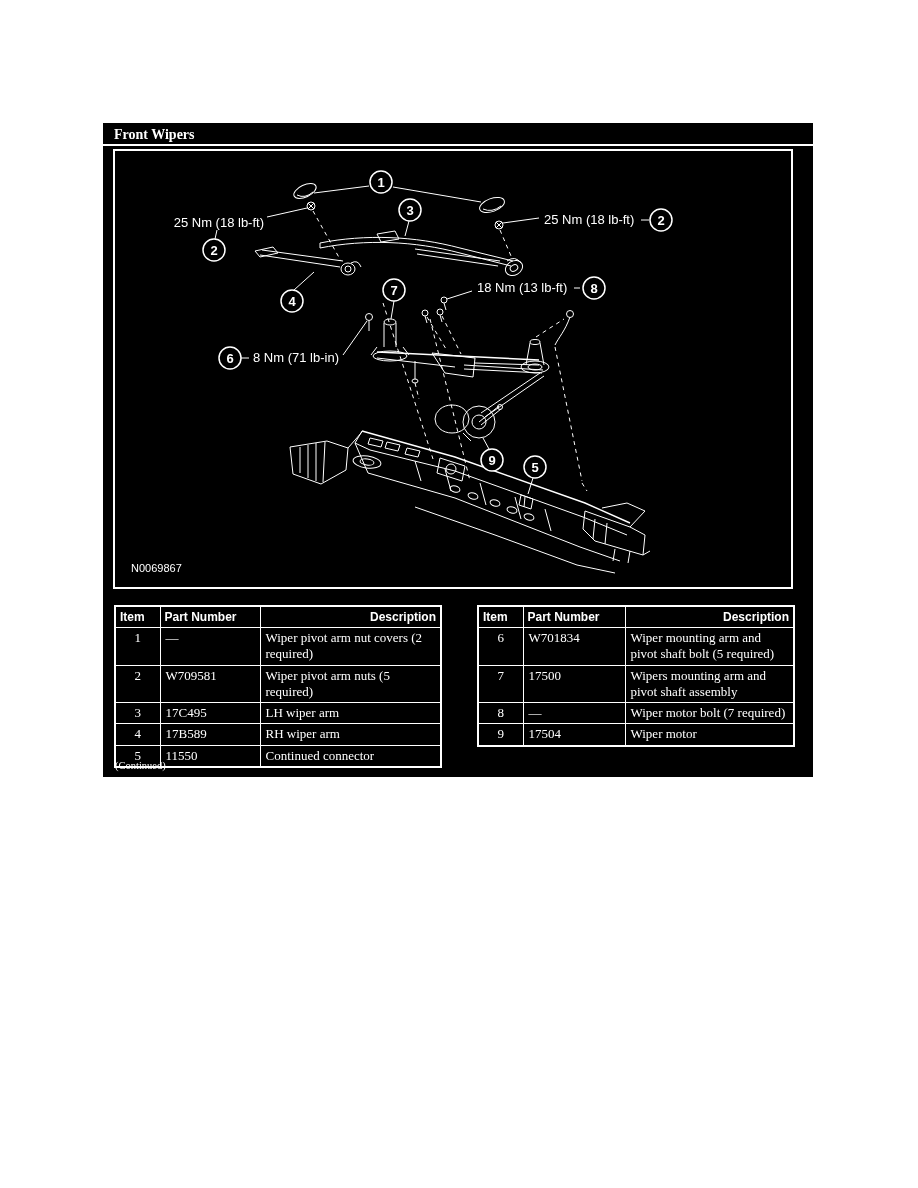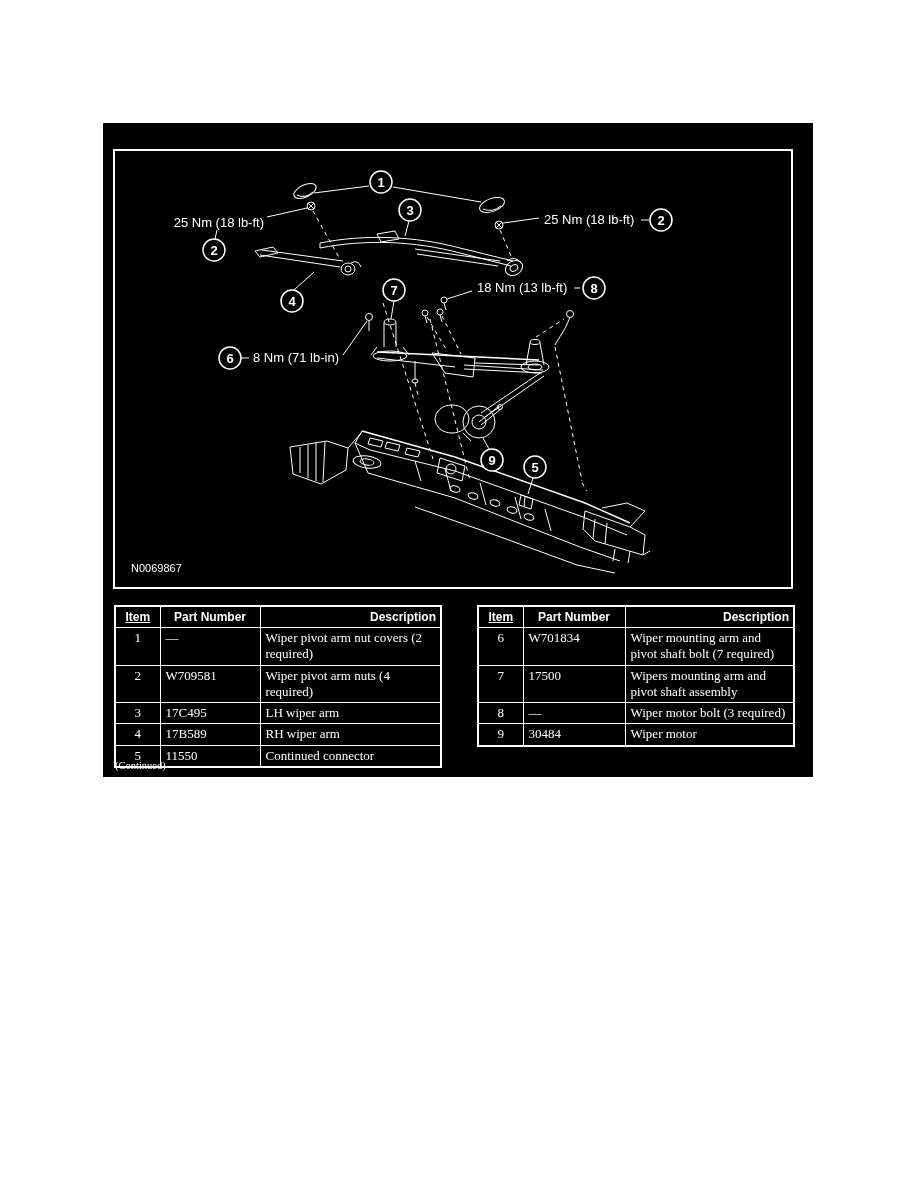--- a/index.html
+++ b/index.html
@@ -23,36 +23,37 @@
   .tq { fill:#ffffff; font-family:"Liberation Sans", sans-serif; font-size:13px; }
   .imgid { fill:#ffffff; font-family:"Liberation Sans", sans-serif; font-size:11px; }
 
   
   .parts-table { position:absolute; border-collapse:collapse; background:#000000; color:#ffffff;
                  font-family:"Liberation Serif", serif; font-size:13px; border:2px solid #ffffff; table-layout:fixed; }
   .parts-table th { font-family:"Liberation Sans", sans-serif; font-weight:bold; font-size:12px;
                     border:1px solid #ffffff; padding:3px 4px; text-align:right; }
   .parts-table td { border:1px solid #ffffff; padding:2px 5px; vertical-align:top; line-height:1.25; }
   .parts-table th.c-item, .parts-table td.c-item { text-align:center; }
-  .parts-table th.c-item { text-align:center;text-decoration:underline; }
-  .parts-table th.c-part { text-align:center; }
+  .parts-table th.c-item { text-align:left; }
+  .parts-table th.c-part { text-align:left; }
   .t-left  { left:11px;  top:482px; width:328px; }
   .t-right { left:374px; top:482px; width:318px; }
   .t-left  col.c1, .t-right col.c1 { width:45px; }
   .t-left  col.c2 { width:100px; }
   .t-right col.c2 { width:102px; }
 
   .continued { position:absolute; left:12px; top:637px; font-family:"Liberation Serif", serif; font-size:10.5px; color:#ffffff; }
 </style>
 </head>
 <body>
 
 <div class="page">
   <div class="figure-panel">
 
+    <div class="figure-title">Front Wipers</div>
 
     <div class="diagram-frame">
       <svg viewBox="0 0 676 436">
 
         <g>
           <path class="ln" d="M175,296 L212,290 L233,297 L231,319 L206,333 L178,323 Z"></path>
           <path class="ln" d="M185,296 L185,322 M193,294 L193,327 M201,292 L201,330 M210,291 L208,331"></path>
           <path class="ln" d="M233,297 L247,281"></path>
           <path class="ln2" d="M247,280 L340,306 L470,352 L515,372"></path>
           <path class="ln" d="M240,292 L255,299 L340,320 L468,366 L512,384"></path>
@@ -244,21 +245,21 @@
       </thead>
       <tbody>
         <tr>
           <td class="c-item">1</td>
           <td>—</td>
           <td>Wiper pivot arm nut covers (2 required)</td>
         </tr>
         <tr>
           <td class="c-item">2</td>
           <td>W709581</td>
-          <td>Wiper pivot arm nuts (4 required)</td>
+          <td>Wiper pivot arm nuts (5 required)</td>
         </tr>
         <tr>
           <td class="c-item">3</td>
           <td>17C495</td>
           <td>LH wiper arm</td>
         </tr>
         <tr>
           <td class="c-item">4</td>
           <td>17B589</td>
           <td>RH wiper arm</td>
@@ -281,35 +282,35 @@
         <tr>
           <th class="c-item">Item</th>
           <th class="c-part">Part Number</th>
           <th>Description</th>
         </tr>
       </thead>
       <tbody>
         <tr>
           <td class="c-item">6</td>
           <td>W701834</td>
-          <td>Wiper mounting arm and pivot shaft bolt (7 required)</td>
+          <td>Wiper mounting arm and pivot shaft bolt (5 required)</td>
         </tr>
         <tr>
           <td class="c-item">7</td>
           <td>17500</td>
           <td>Wipers mounting arm and pivot shaft assembly</td>
         </tr>
         <tr>
           <td class="c-item">8</td>
           <td>—</td>
-          <td>Wiper motor bolt (3 required)</td>
+          <td>Wiper motor bolt (7 required)</td>
         </tr>
         <tr>
           <td class="c-item">9</td>
-          <td>30484</td>
+          <td>17504</td>
           <td>Wiper motor</td>
         </tr>
       </tbody>
     </table>
 
     <div class="continued">(Continued)</div>
   </div>
 </div>
 
 </body></html>

